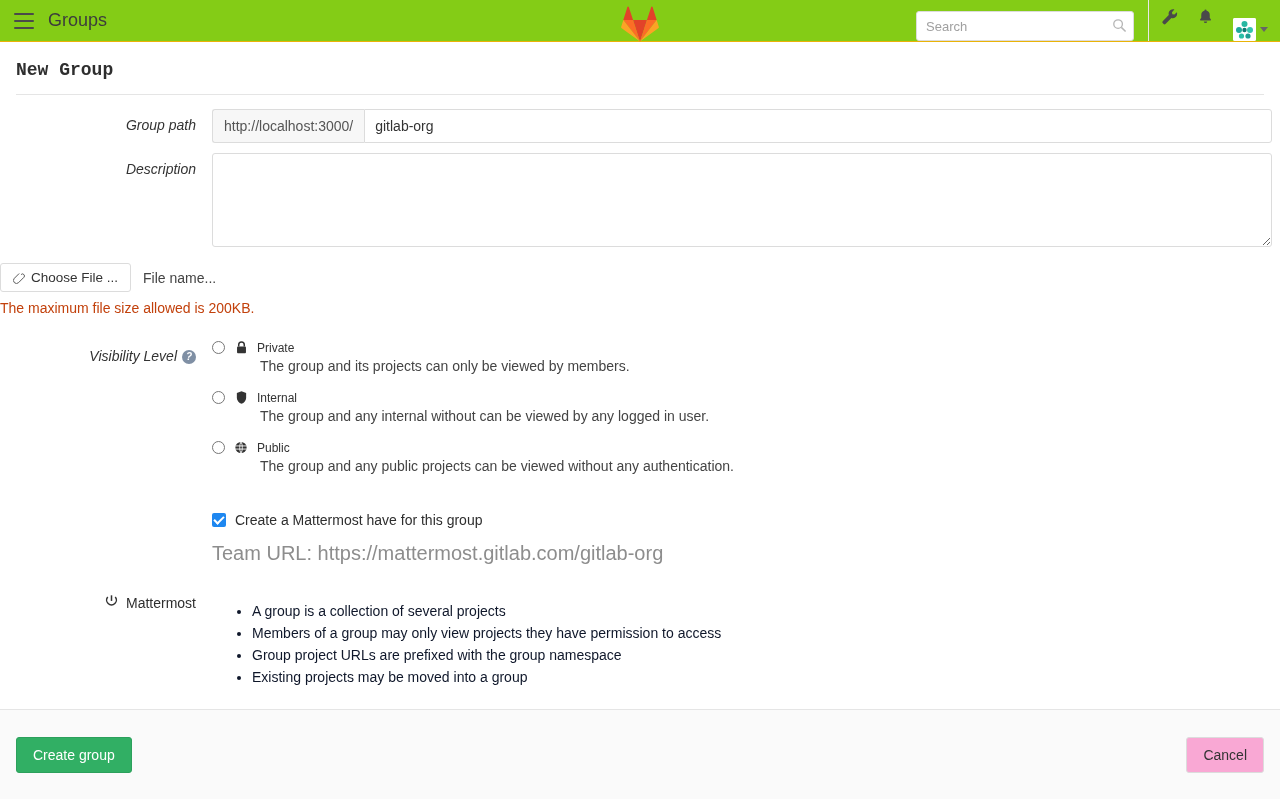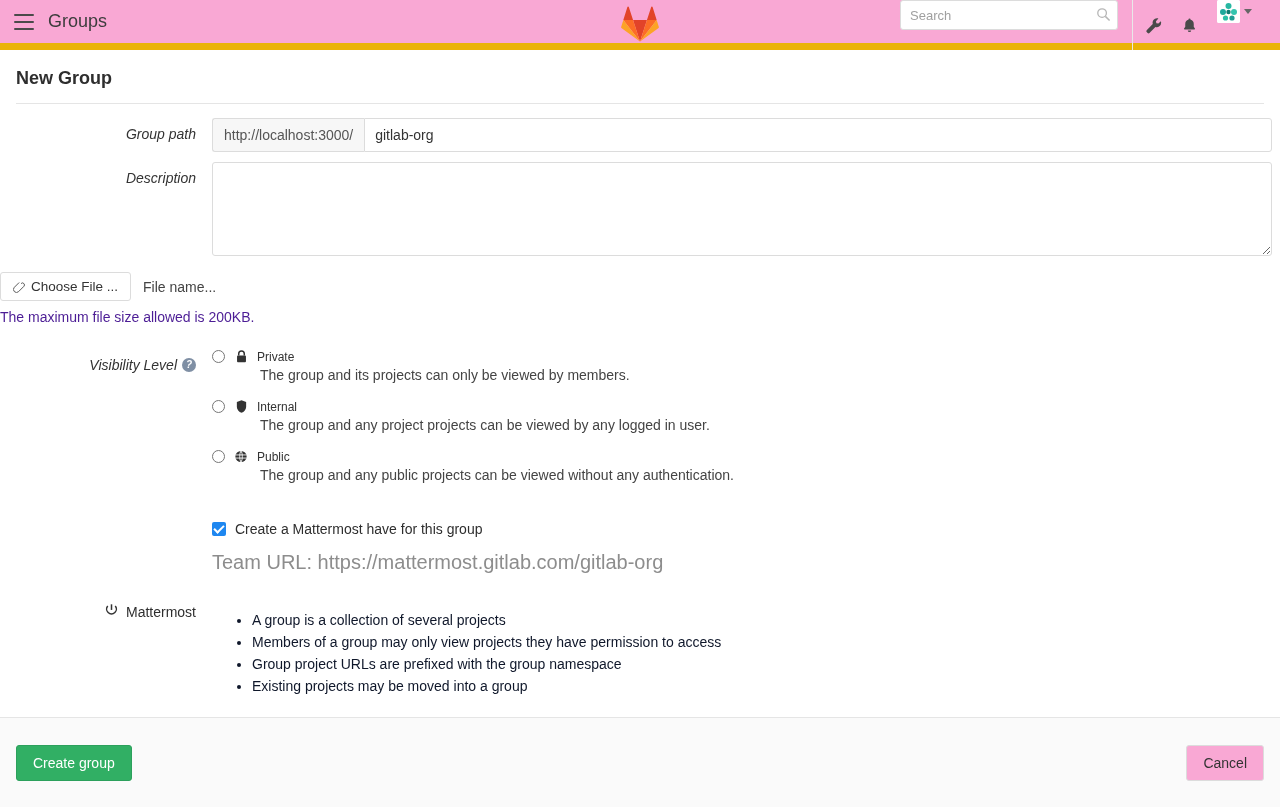--- a/index.html
+++ b/index.html
@@ -8,23 +8,23 @@
     width: 1280px; height: 807px;
     font-family: "Liberation Sans", sans-serif;
     font-size: 14px;
     color: #2e2e2e;
     background: #fff;
     overflow: hidden;
   }
 
   
   .navbar {
-    height: 50px;
-    background: #f9a8d4;
-    border-bottom: 7px solid #eab308;
+    height: 42px;
+    background: #84cc16;
+    border-bottom: 1px solid #eab308;
     display: flex;
     align-items: center;
     position: relative;
   }
   .nav-left {
     display: flex;
     align-items: center;
     padding-left: 14px;
     gap: 14px;
   }
@@ -40,22 +40,22 @@
   }
   .logo-wrap {
     position: absolute;
     left: 50%;
     transform: translateX(-50%);
     top: 5px;
   }
   .nav-right {
     margin-left: auto;
     display: flex;
-    align-items: flex-start;
-    padding-right: 28px;
+    align-items: flex-end;
+    padding-right: 12px;
     height: 100%;
   }
   .search-box {
     position: relative;
     width: 218px;
     height: 30px;
     margin-right: 12px;
   }
   .search-box input {
     width: 100%;
@@ -95,20 +95,21 @@
     overflow: hidden;
   }
   .caret { width: 0; height: 0; border-left: 4px solid transparent; border-right: 4px solid transparent; border-top: 5px solid #666; }
 
   
   .page-title {
     font-size: 18px;
     font-weight: bold;
     color: #2e2e2e;
     padding: 18px 0 14px 16px;
+    font-family: Liberation Mono, monospace;
   }
   .divider { border-top: 1px solid #e5e5e5; margin: 0 16px; }
 
   .form {
     padding-top: 14px;
   }
   .form-row {
     display: flex;
     margin-bottom: 10px;
   }
@@ -178,24 +179,24 @@
     gap: 6px;
     border: 1px solid #dcdcdc;
     background: #fff;
     border-radius: 3px;
     padding: 6px 12px;
     font-size: 13.5px;
     color: #333;
     cursor: pointer;
   }
   .file-name { color: #444; font-size: 14px; }
-  .help-text { margin-top: 8px; font-size: 14px; color: #4c1d95; }
+  .help-text { margin-top: 8px; font-size: 14px; color: #c2410c; }
 
   
-  .vis-label-wrap { display: flex; justify-content: flex-end; align-items: center; gap: 5px; padding-top: 8px; }
+  .vis-label-wrap { display: flex; justify-content: flex-end; align-items: flex-end; gap: 5px; padding-top: 8px; }
   .help-circle {
     width: 14px; height: 14px; border-radius: 50%;
     background: #7f8fa4; color: #fff;
     font-size: 10px; line-height: 14px; text-align: center;
     display: inline-block;
     cursor: pointer;
     font-weight: bold;
   }
   .vis-option { margin-bottom: 16px; }
   .vis-head { display: flex; align-items: center; gap: 8px; }
@@ -391,21 +392,21 @@
         <div class="vis-option">
           <div class="vis-head">
             <input type="radio" name="visibility" style="">
             <span class="vis-icon">
               <svg width="13" height="15" viewBox="0 0 14 16">
                 <path d="M7 1.2 12 3.2v5c0 3.2-2.2 5.6-5 6.6-2.8-1-5-3.4-5-6.6v-5z" fill="#333"></path>
               </svg>
             </span>
             <span class="vis-name">Internal</span>
           </div>
-          <div class="vis-desc">The group and any project projects can be viewed by any logged in user.</div>
+          <div class="vis-desc">The group and any internal without can be viewed by any logged in user.</div>
         </div>
 
         <div class="vis-option">
           <div class="vis-head">
             <input type="radio" name="visibility" style="">
             <span class="vis-icon">
               <svg width="14" height="15" viewBox="0 0 16 16">
                 <circle cx="8" cy="8" r="6.4" fill="#333"></circle>
                 <path d="M8 1.6c2 2 2 10.8 0 12.8M1.8 6.2h12.4M1.8 9.8h12.4M8 1.6c-2 2-2 10.8 0 12.8" fill="none" stroke="#fff" stroke-width="1"></path>
               </svg>

